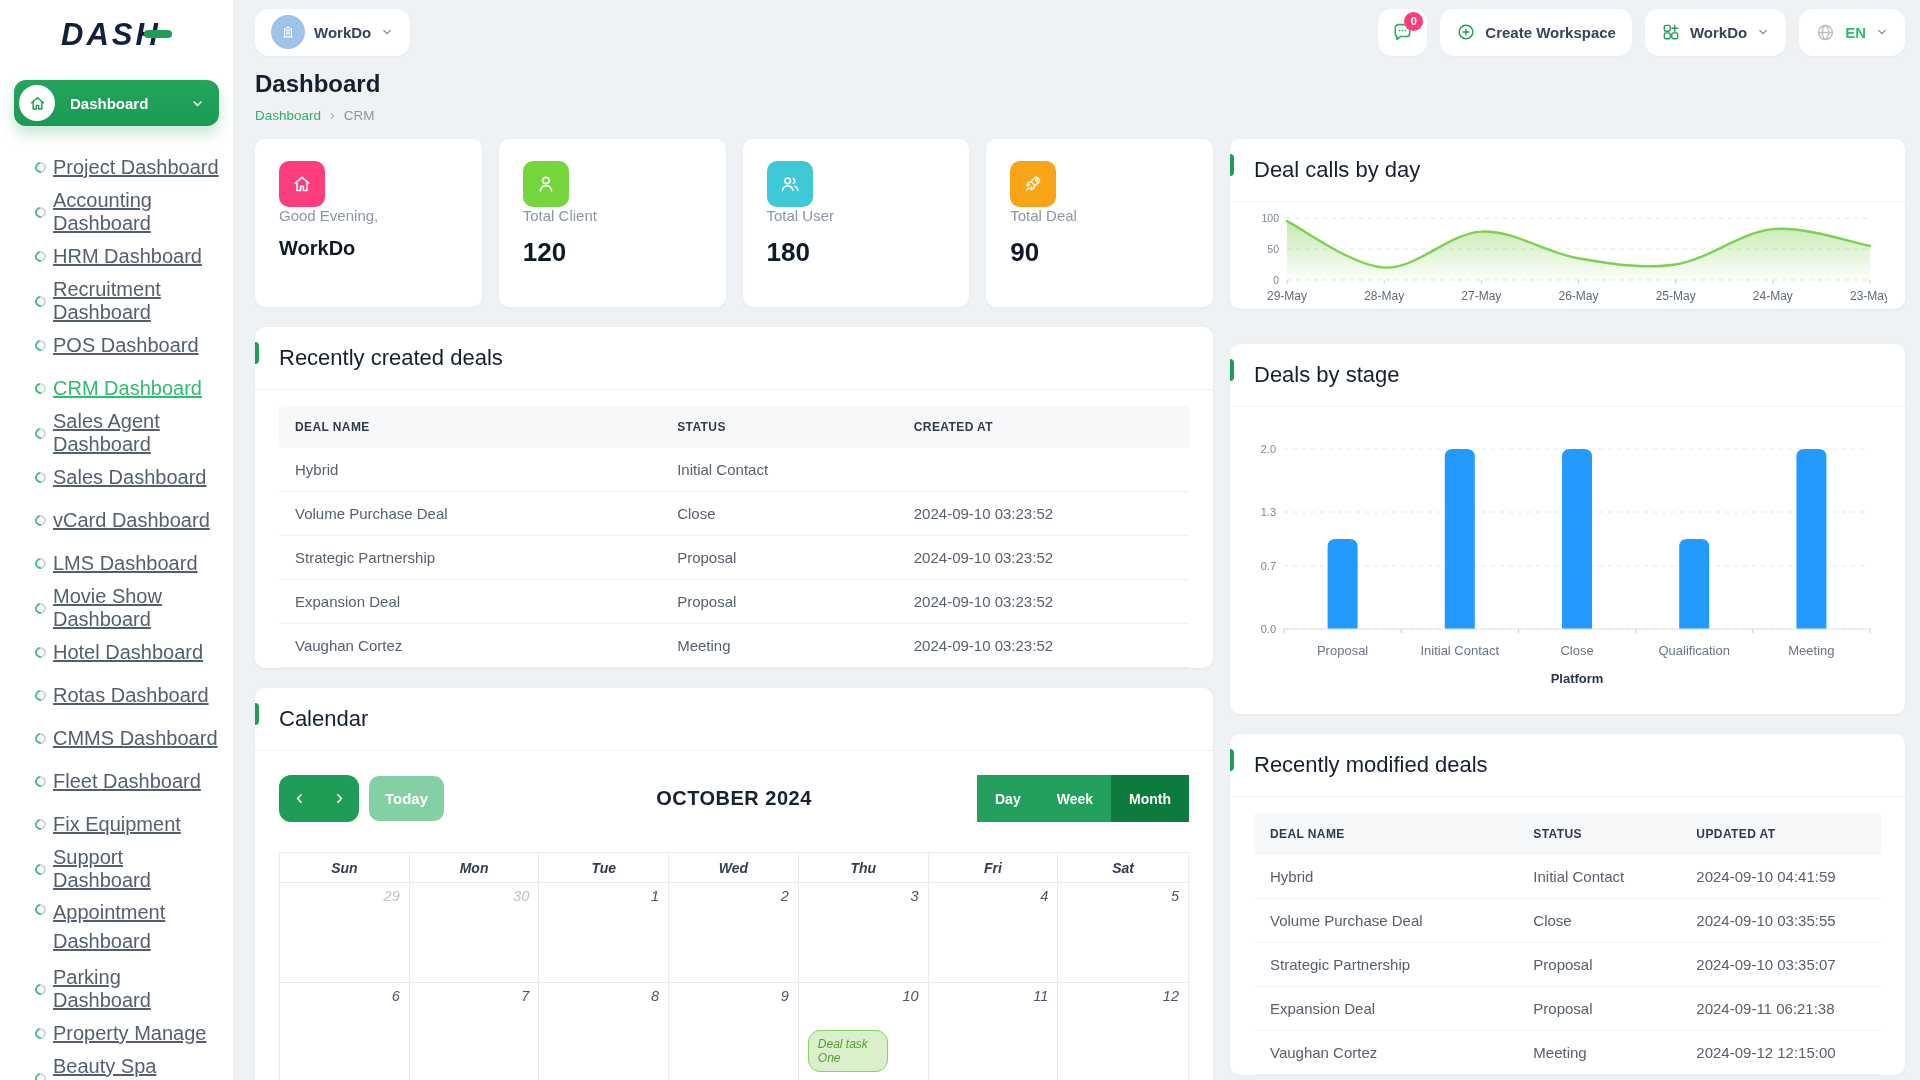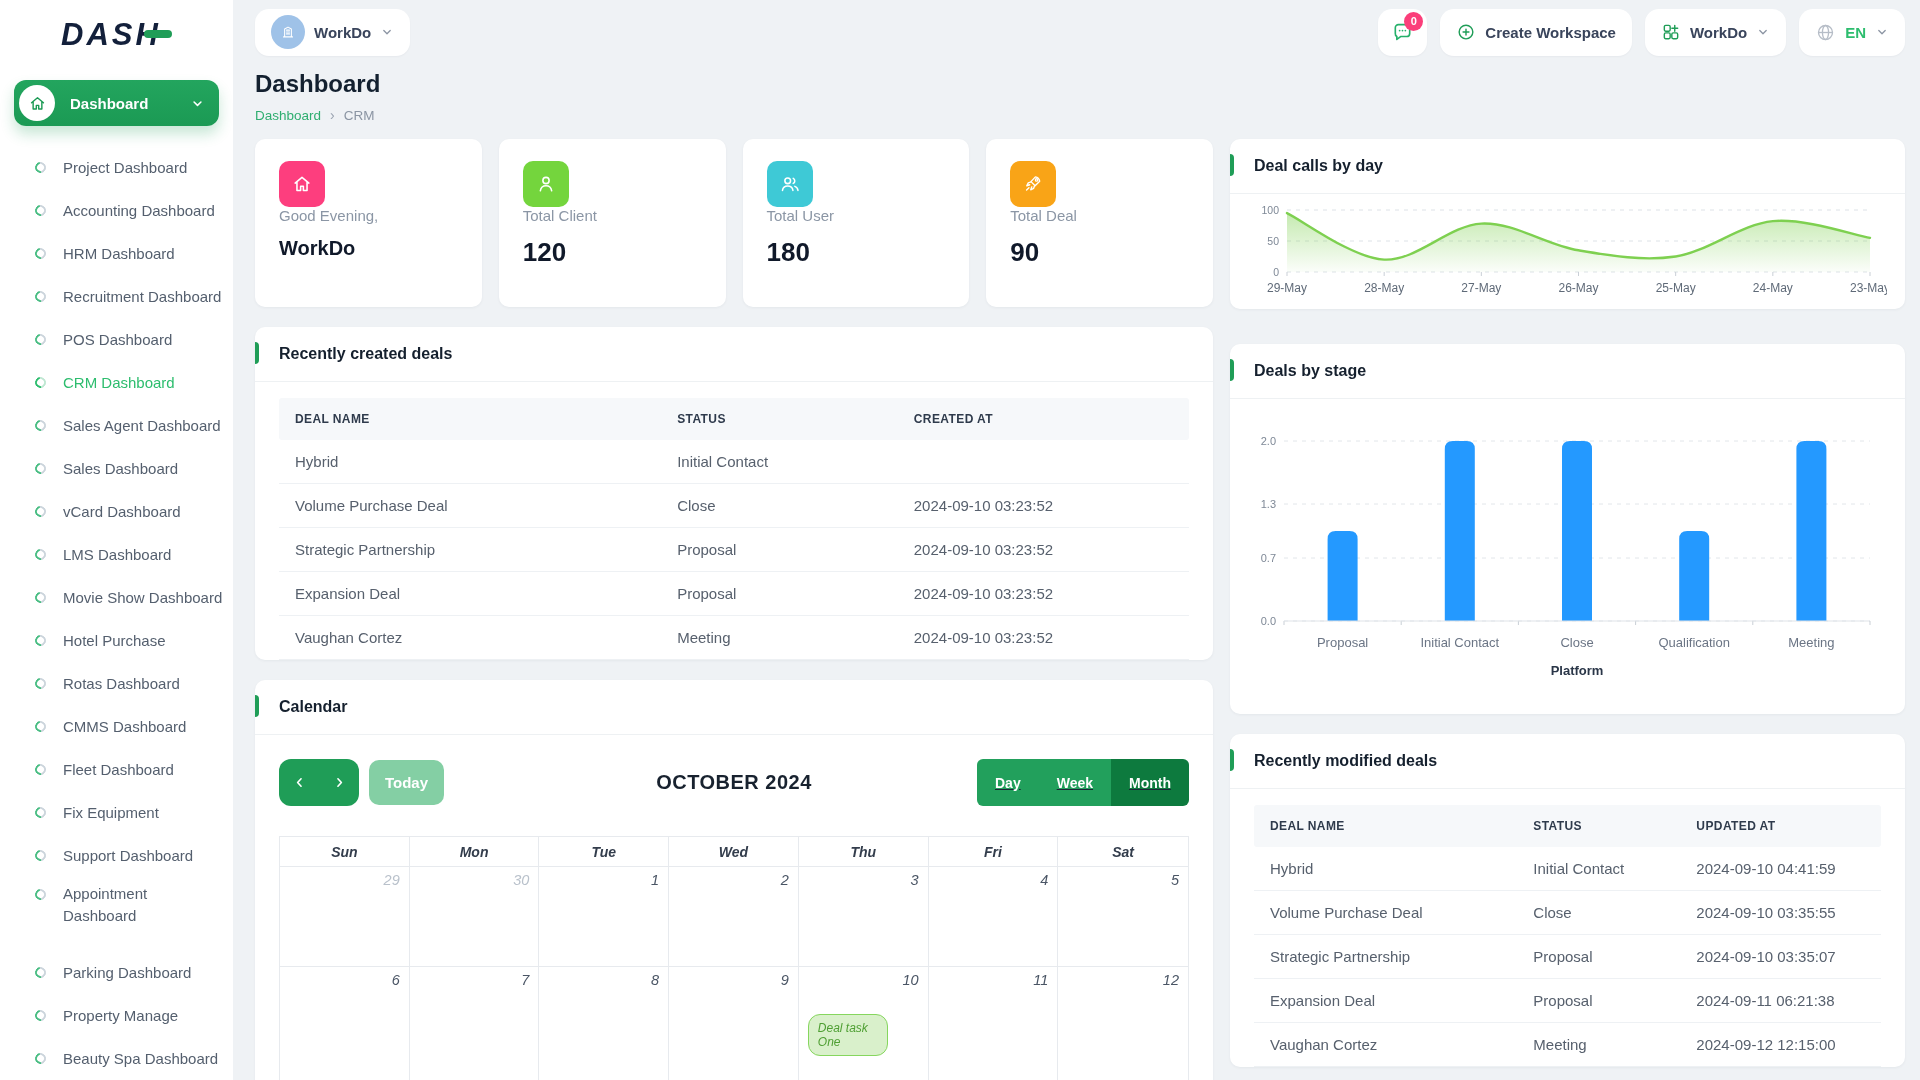--- a/index.html
+++ b/index.html
@@ -14,21 +14,21 @@
 
   
   .sidebar { position:absolute; left:0; top:0; width:233px; height:1080px; background:#fff; z-index:2; }
   .logo { height:60px; display:flex; align-items:center; justify-content:center; padding-top:10px; cursor:pointer; }
   .logo-text { font-size:31px; font-weight:800; letter-spacing:3px; color:#13203b; font-style:italic; }
   .logo-dash { display:inline-block; width:28px; height:8px; background:#1f9d57; border-radius:4px; margin-left:-17px; margin-bottom:2px; vertical-align:middle; }
   .active-btn { margin:20px 14px 14px; height:46px; background:linear-gradient(180deg,#23a55e,#1b9a54); border-radius:12px; display:flex; align-items:center; gap:15px; padding:0 14px 0 5px; color:#fff; font-weight:700; font-size:15px; box-shadow:0 8px 14px rgba(27,154,84,.24); cursor:pointer; }
   .home-bubble { width:36px; height:36px; background:#fff; border-radius:50%; display:flex; align-items:center; justify-content:center; flex:none; }
   .active-btn .chev { margin-left:auto; }
   .side-menu { padding-top:6px; }
-  .side-item { display:flex; align-items:center; gap:17px; padding:0 10px 0 35px; min-height:43px; color:#545f6e; font-size:15px; cursor:pointer; }
+  .side-item { display:flex; align-items:center; gap:7px; padding:0 10px 0 35px; min-height:43px; color:#545f6e; font-size:20px; cursor:pointer;text-decoration:underline; }
   .side-item .dot { width:11px; height:11px; border-radius:50%; border:2px solid #ccd5dc; border-left-color:#49bd83; border-bottom-color:#49bd83; transform:rotate(35deg); flex:none; }
   .side-item.active { color:#2dbd6e; }
   .side-item.active .dot { border-color:#bfe7d2; border-left-color:#2dbd6e; border-bottom-color:#2dbd6e; }
   .side-item.two-line { align-items:flex-start; padding-top:6px; min-height:74px; }
   .side-item.two-line .dot { margin-top:6px; }
   .side-item.two-line .side-label { max-width:100px; line-height:1.45; }
 
   
   .topbar { position:absolute; left:255px; right:15px; top:8px; height:48px; display:flex; align-items:center; justify-content:space-between; z-index:1; }
   .pill { display:flex; align-items:center; gap:9px; background:#fff; border:none; border-radius:14px; height:47px; padding:0 16px; font-size:15px; font-weight:600; color:#39445b; box-shadow:0 1px 2px rgba(20,30,50,.04); }
@@ -45,21 +45,21 @@
   .crumbs { margin-top:9px; font-size:13.5px; display:flex; align-items:center; gap:9px; }
   .crumb-link { color:#2fae70; cursor:pointer; }
   .crumb-sep { color:#9aa3b0; font-size:14px; }
   .crumb-cur { color:#8b95a3; }
   .cols { display:flex; gap:17px; margin-top:16px; align-items:flex-start; }
   .col-left { width:958px; flex:none; }
   .col-right { width:675px; flex:none; }
   .card { background:#fff; border-radius:10px; box-shadow:0 1px 3px rgba(25,35,60,.05); }
   .card-head { position:relative; padding:18px 24px; border-bottom:1px solid #eef1f3; }
   .card-head::before { content:""; position:absolute; left:0; top:15px; width:4px; height:22px; background:#1f9d57; border-radius:0 4px 4px 0; }
-  .card-title { font-size:16px; font-weight:700; color:#15202e; }
+  .card-title { font-size:22px; font-weight:400; color:#15202e; }
 
   
   .stats { display:flex; gap:17px; }
   .stat { flex:1; height:168px; padding:22px 24px; }
   .stat-icon { width:46px; height:46px; border-radius:10px; display:flex; align-items:center; justify-content:center; }
   .stat-label { color:#8b96a5; font-size:15px; }
   .stat-value { margin-top:13px; font-size:26px; font-weight:700; color:#10192a; }
   .stat:first-child .stat-value { font-size:20px; }
 
   
@@ -78,21 +78,21 @@
   .th:nth-child(2),.td:nth-child(2){ width:26%; }
   .th:nth-child(3),.td:nth-child(3){ width:32%; }
 
   
   .cal-card { margin-top:20px; height:560px; overflow:hidden; }
   .cal-toolbar { display:flex; align-items:center; margin:24px 24px 30px; position:relative; }
   .nav-group { display:flex; background:#1f9d57; border-radius:12px; overflow:hidden; z-index:1; }
   .nav-btn { width:40px; height:47px; color:#fff; background:transparent; border:none; display:flex; align-items:center; justify-content:center; }
   .today-btn { margin-left:10px; background:#84cfa4; color:#fff; border:none; border-radius:10px; height:45px; padding:0 16px; font-size:15px; font-weight:600; z-index:1; }
   .cal-title { position:absolute; left:0; right:0; text-align:center; font-size:20px; font-weight:800; letter-spacing:.5px; color:#18222f; }
-  .views { margin-left:auto; display:flex; border-radius:6px; overflow:hidden; z-index:1;text-decoration:underline; }
+  .views { margin-left:auto; display:flex; border-radius:0; overflow:hidden; z-index:1; }
   .view-btn { height:47px; padding:0 18px; border:none; background:#22a05c; color:#fff; font-size:14px; font-weight:600; }
   .view-btn.active { background:#0d7a3e; }
   .cal-grid { margin:14px 24px 0; border:1px solid #e7eaee; }
   .cal-head-row,.cal-row { display:grid; grid-template-columns:repeat(7,1fr);font-style:italic; }
   .cal-h { height:30px; display:flex; align-items:center; justify-content:center; font-weight:700; font-size:14px; color:#333d4c; border-right:1px solid #e7eaee; border-bottom:1px solid #e7eaee; }
   .cal-h:last-child { border-right:none; }
   .cal-cell { height:100px; border-right:1px solid #e7eaee; border-bottom:1px solid #e7eaee; padding:5px 9px; font-size:14.5px; color:#4a5565; }
   .cal-cell:last-child { border-right:none; }
   .cal-row:last-child .cal-cell { height:160px; }
   .cal-num { text-align:right; }
@@ -158,21 +158,21 @@
       <div class="side-item">
         <span class="dot"></span>
         <span class="side-label">LMS Dashboard</span>
       </div>
       <div class="side-item">
         <span class="dot"></span>
         <span class="side-label">Movie Show Dashboard</span>
       </div>
       <div class="side-item">
         <span class="dot"></span>
-        <span class="side-label">Hotel Purchase</span>
+        <span class="side-label">Hotel Dashboard</span>
       </div>
       <div class="side-item">
         <span class="dot"></span>
         <span class="side-label">Rotas Dashboard</span>
       </div>
       <div class="side-item">
         <span class="dot"></span>
         <span class="side-label">CMMS Dashboard</span>
       </div>
       <div class="side-item">

